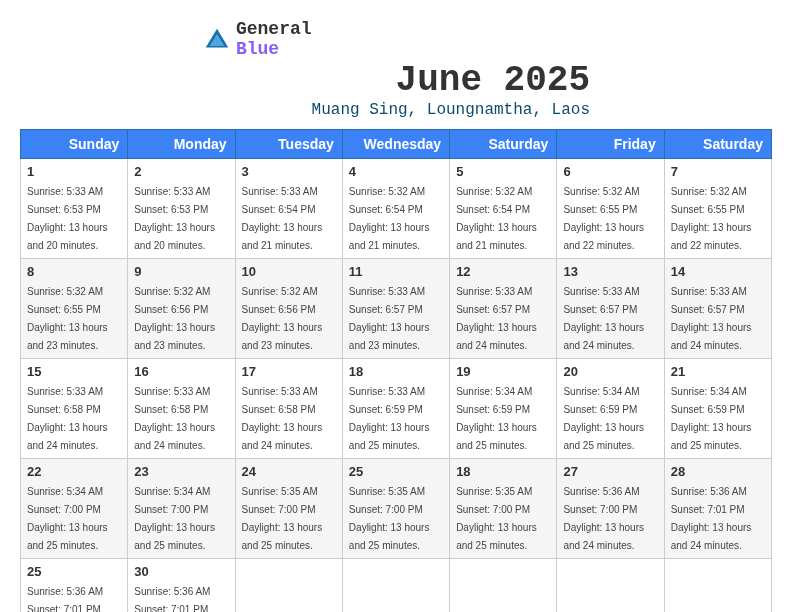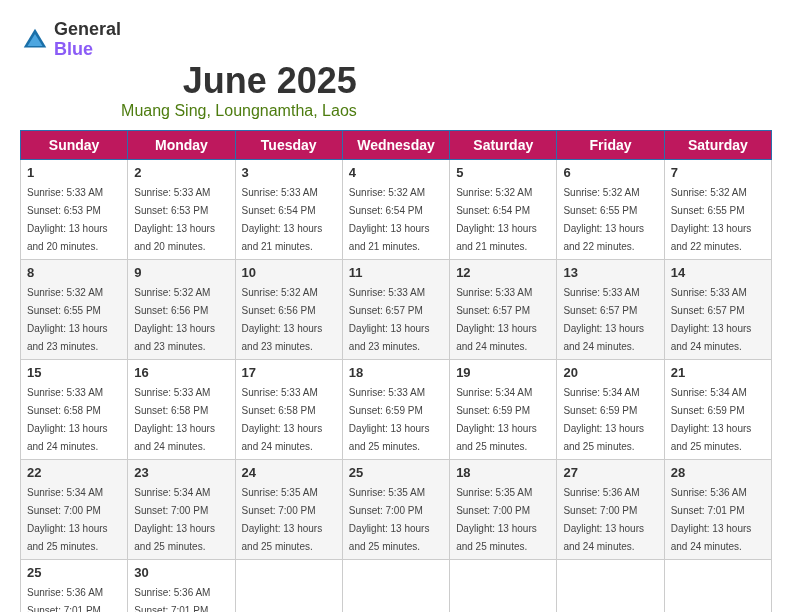--- a/index.html
+++ b/index.html
@@ -5,23 +5,24 @@
     * { margin: 0; padding: 0; box-sizing: border-box; }
     body {
       font-family: Arial, sans-serif;
       background: #fff;
       width: 792px;
       min-height: 612px;
       padding: 20px;
     }
     .header-area {
       display: flex;
-      justify-content: flex-start;
+      justify-content: center;
       align-items: flex-start;
       margin-bottom: 10px;
+      font-family: Liberation Mono, monospace;
     }
     .logo {
       display: flex;
       align-items: center;
       gap: 4px;
     }
     .logo-text {
       display: flex;
       flex-direction: column;
       line-height: 1.1;
@@ -34,31 +35,31 @@
       text-align: right;
     }
     .cal-title {
       font-size: 36px;
       font-weight: bold;
       color: #333;
       margin-top: 40px;
     }
     .cal-subtitle {
       font-size: 16px;
-      color: #4d7c0f;
+      color: #0c4a6e;
     }
     .calendar {
       width: 100%;
       border-collapse: collapse;
       border: 1px solid #ccc;
     }
     .calendar th {
-      background-color: #be185d;
+      background-color: #3b82f6;
       color: #fff;
-      text-align: center;
+      text-align: right;
       padding: 6px 8px;
       font-size: 14px;
       border: 1px solid #2a6fad;
     }
     .calendar td {
       vertical-align: top;
       border: 1px solid #ccc;
       padding: 5px 6px;
       width: calc(100% / 7);
       background: #fff;

